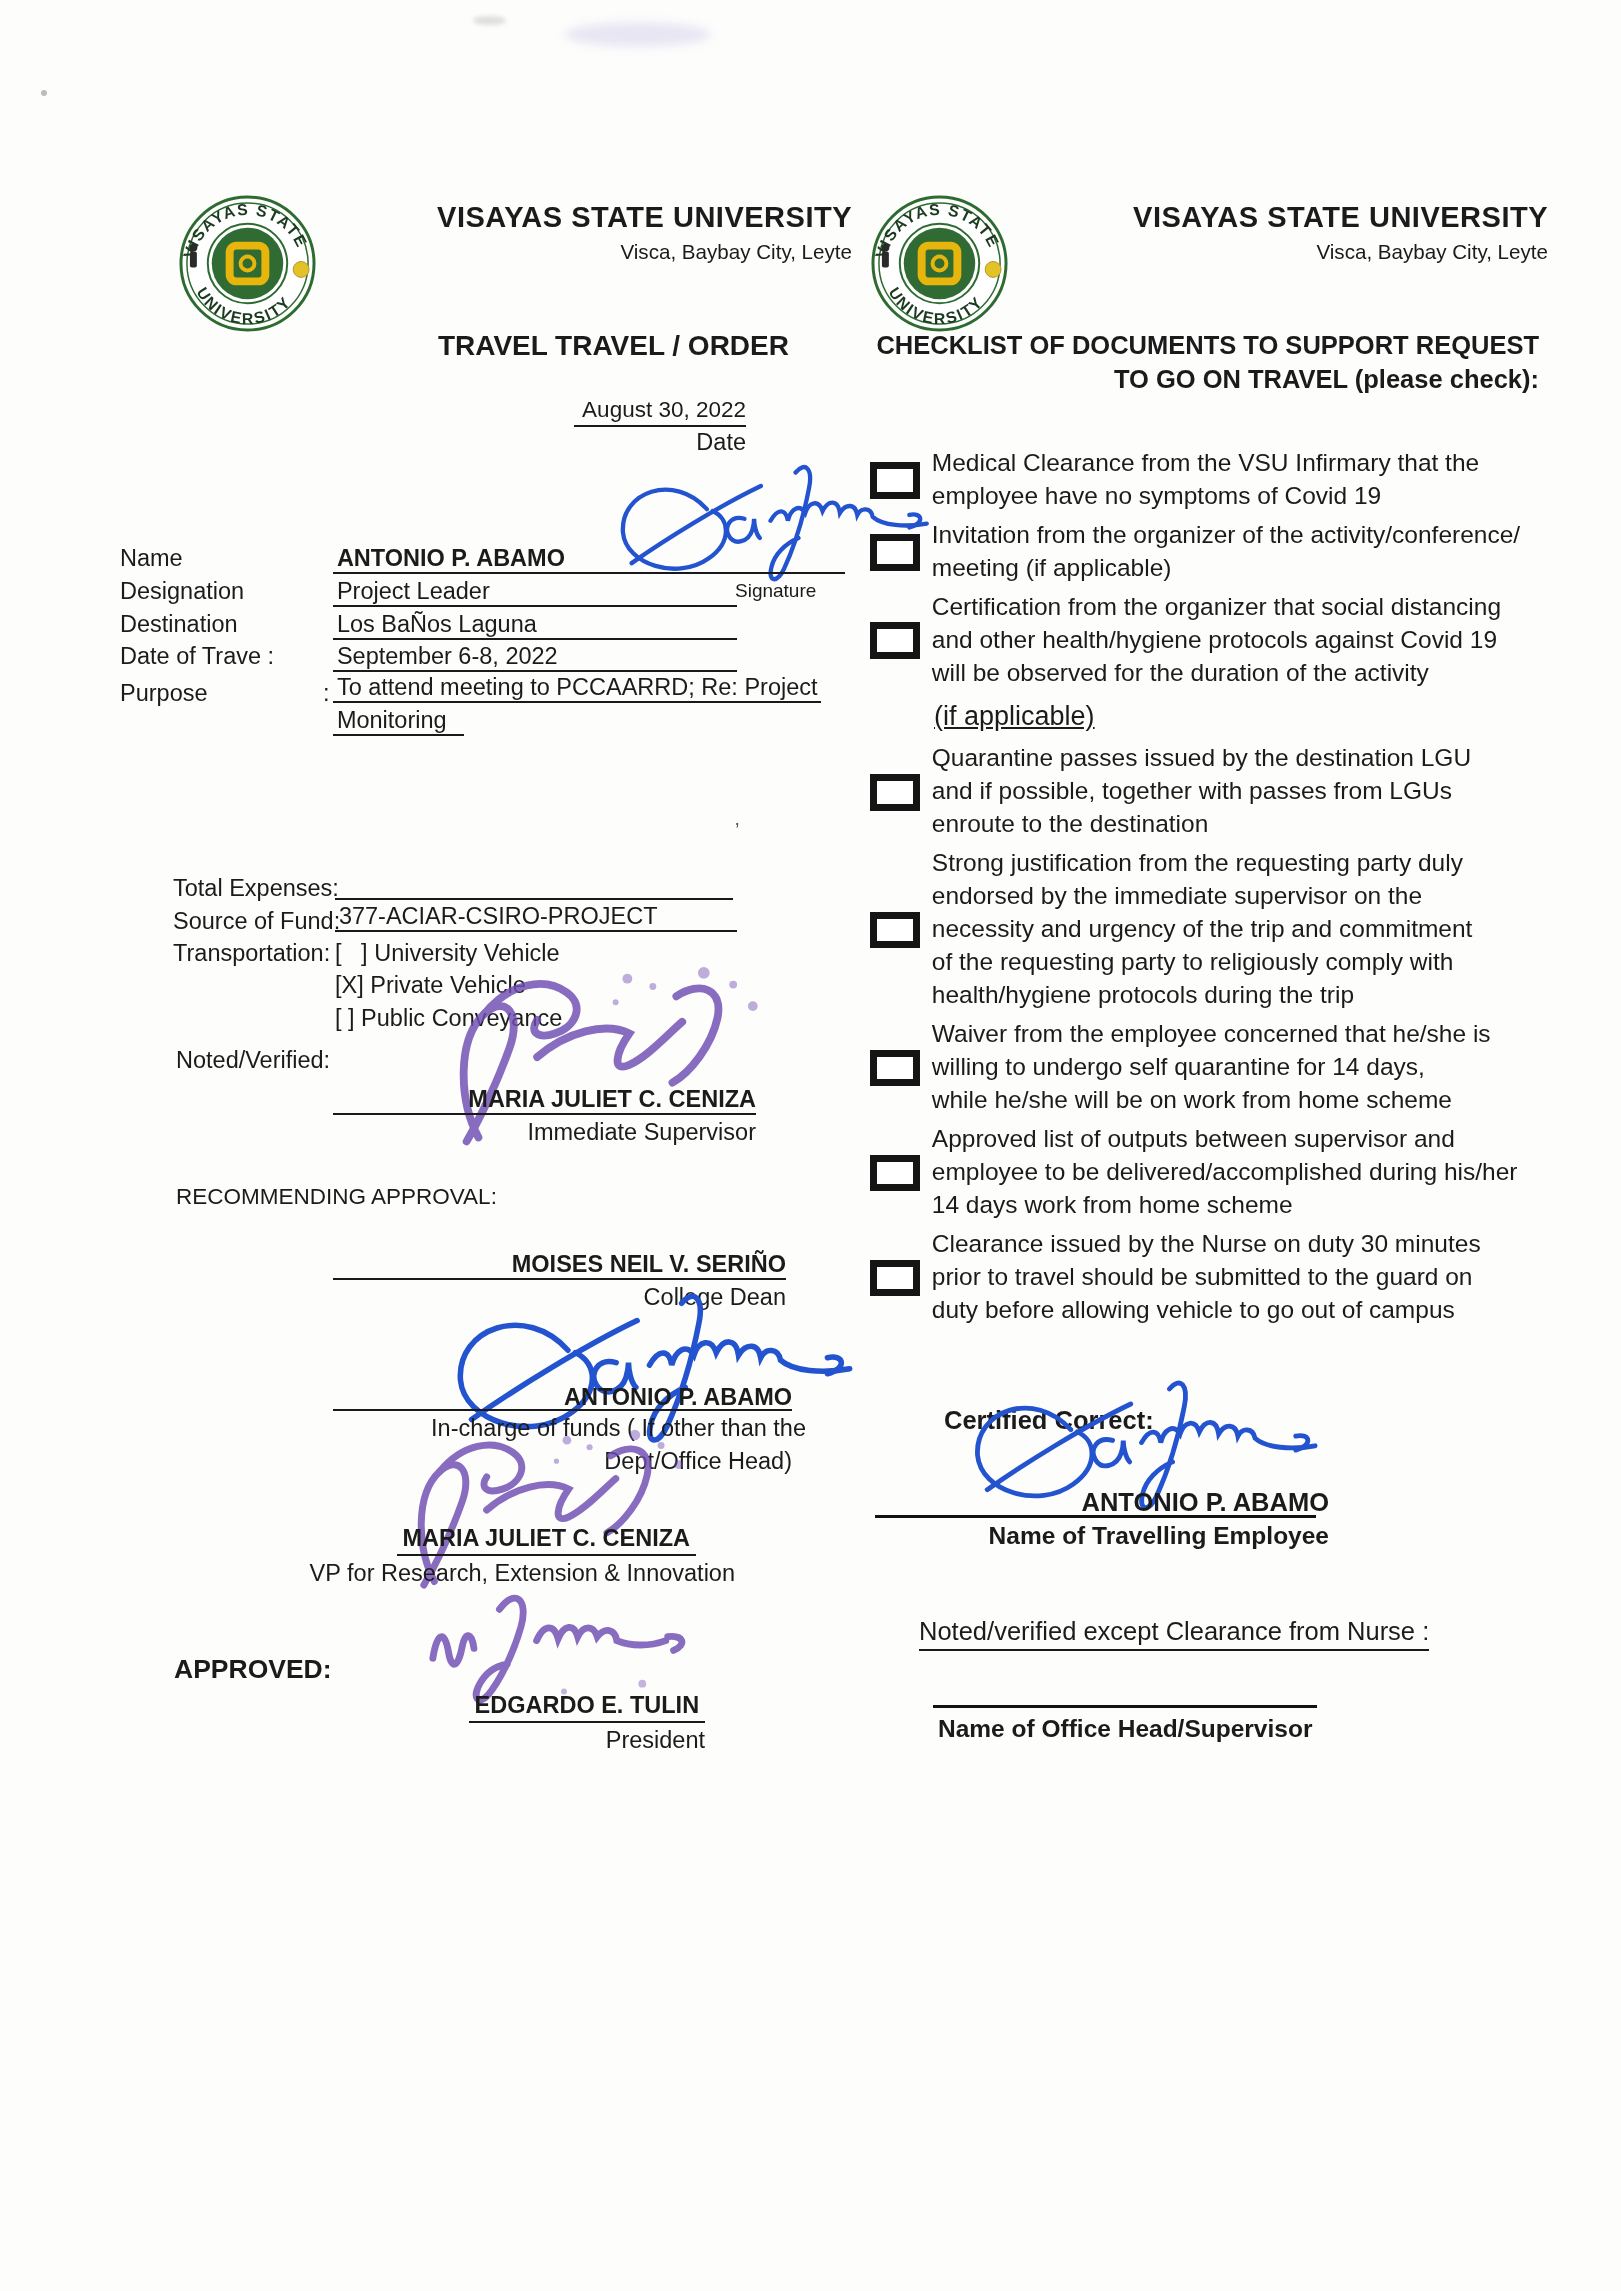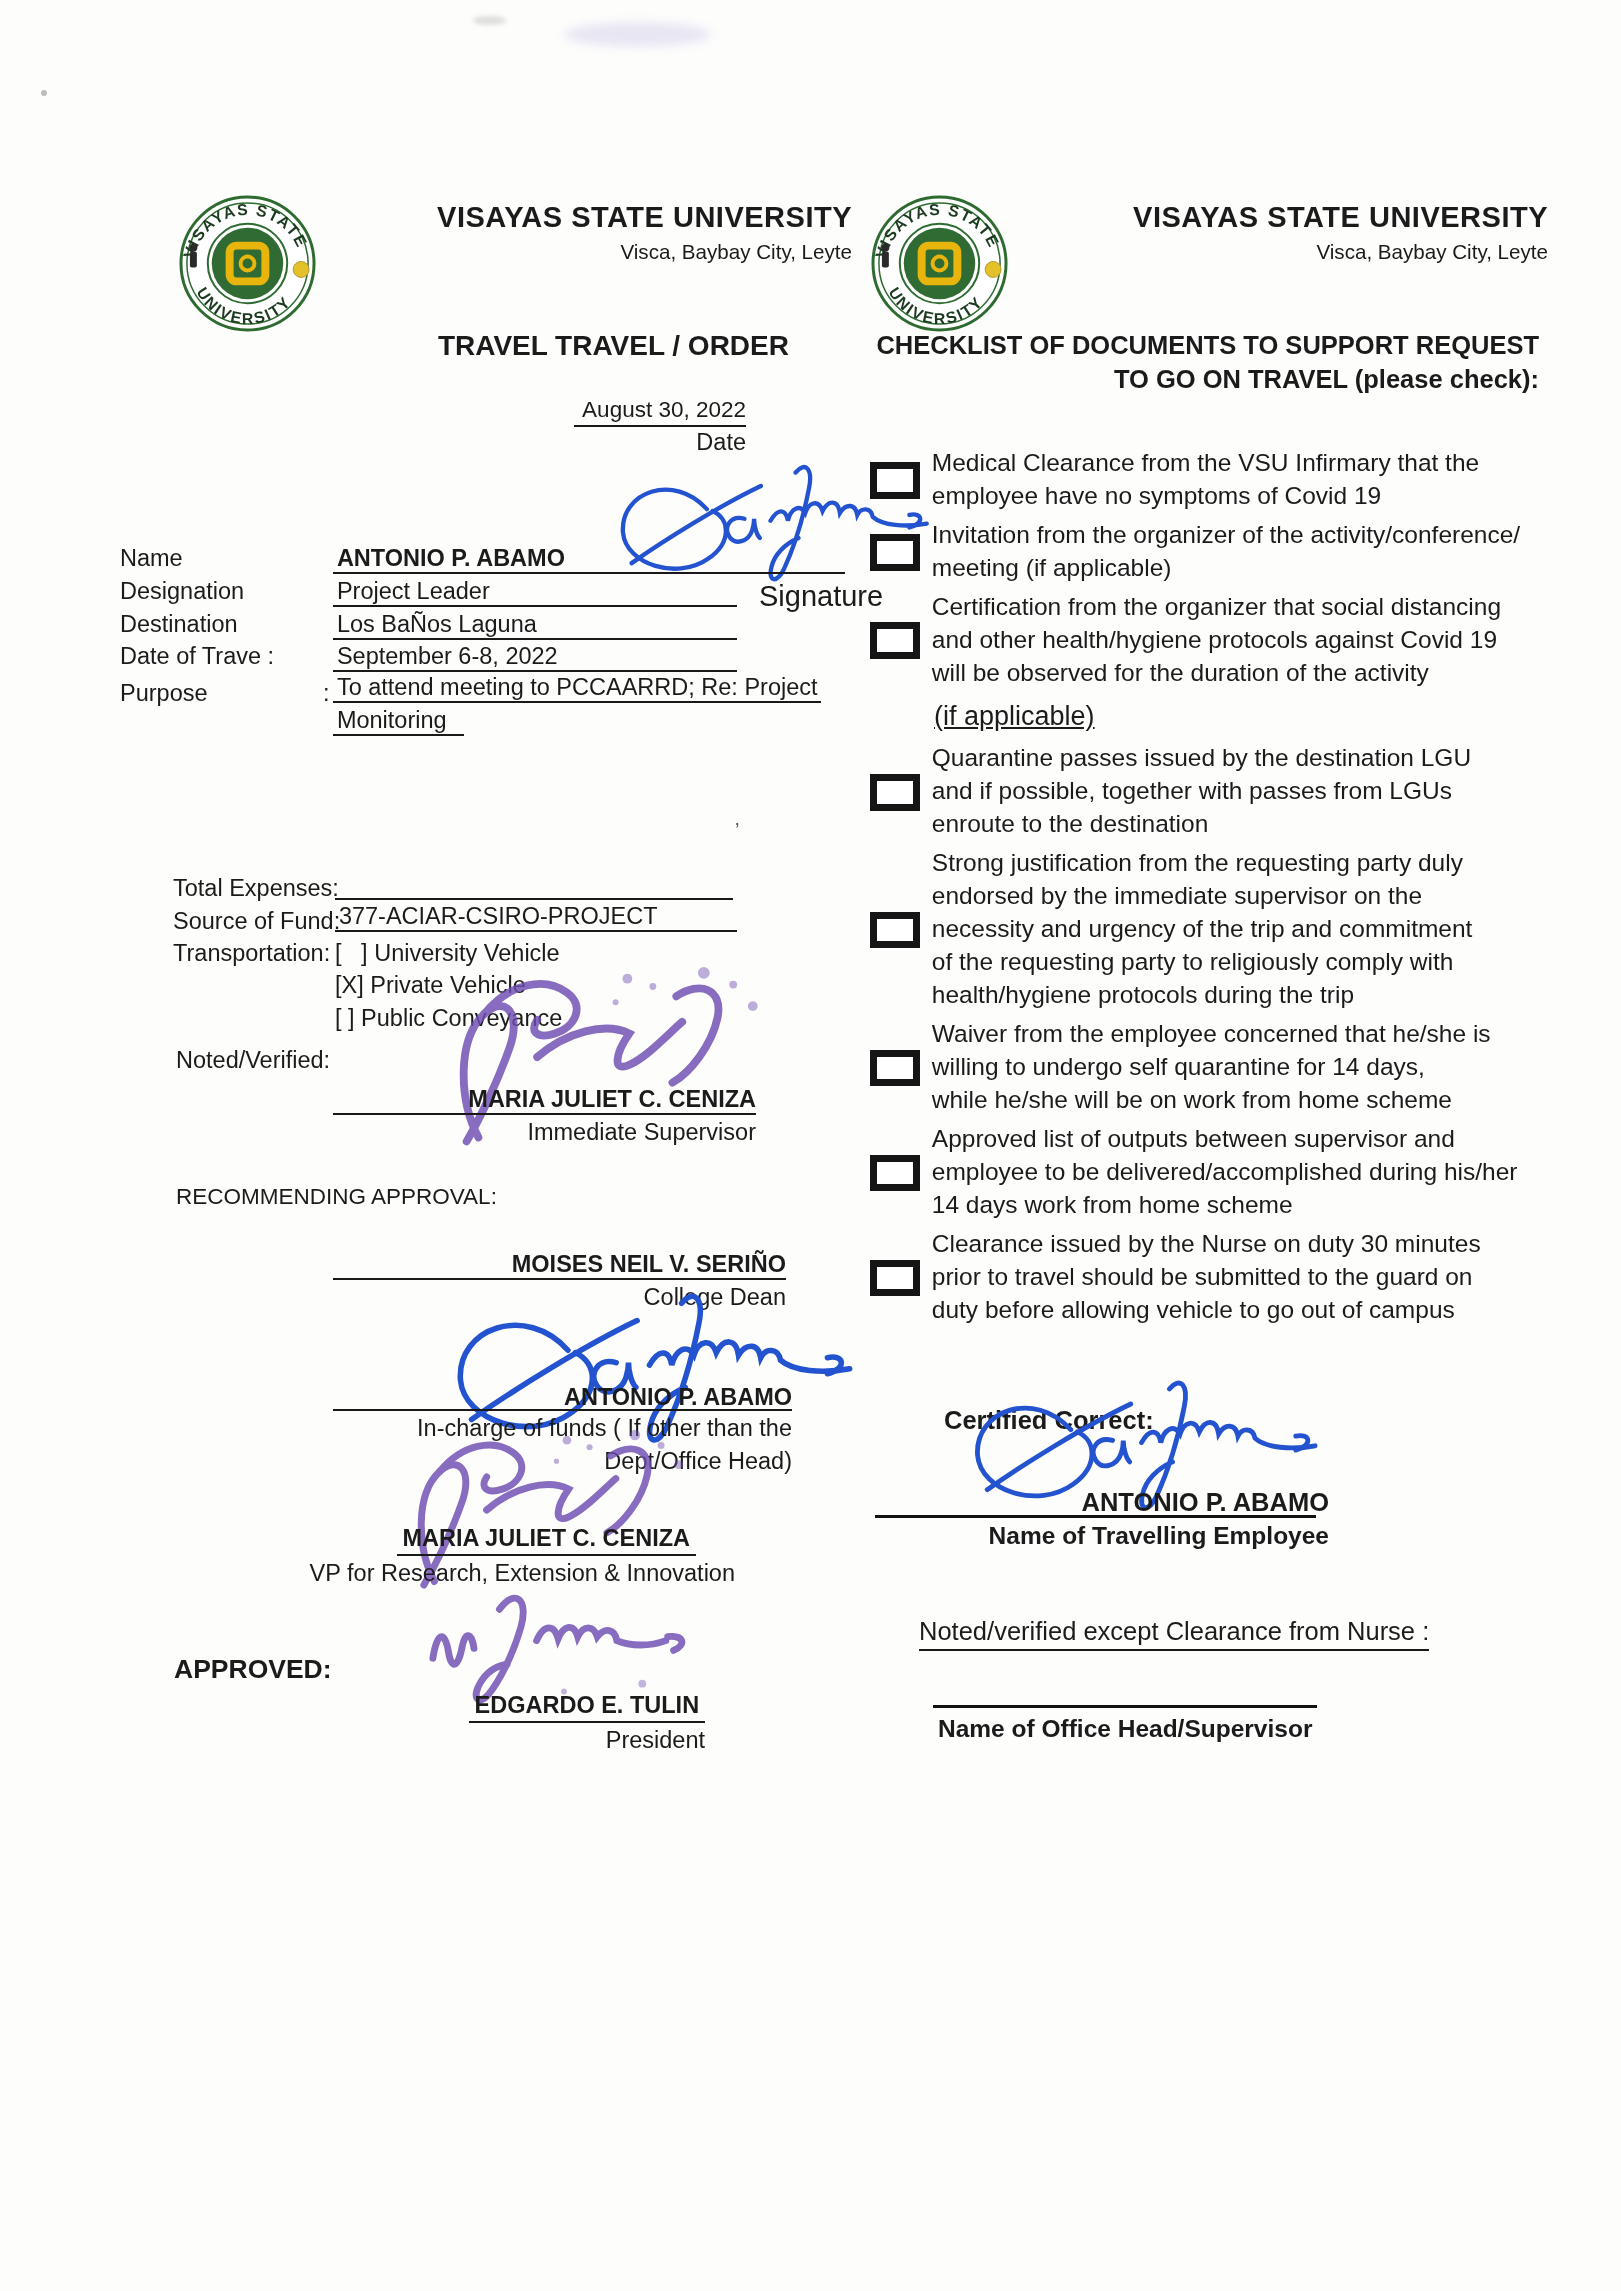--- a/index.html
+++ b/index.html
@@ -15,21 +15,21 @@
   .hline{position:absolute;border-top:2.9px solid #191919;}
   .thick{border-top:3.9px solid #121212;}
   .uline-span{border-bottom:2.9px solid #191919;padding:0 5.9px 2px 5.9px;display:inline-block;}
   .univ-name{font-size:29px;font-weight:bold;letter-spacing:0.5px;}
   .form-title{font-size:28px;font-weight:bold;}
   .chk-wrap{position:absolute;left:870px;top:446px;width:698px;}
   .chk-item{display:flex;align-items:center;margin-bottom:5.9px;}
   .chk-box{flex:0 0 auto;width:36px;height:22.5px;border:7.8px solid #151515;margin-top:2.9px;background:#fff;}
   .chk-text{margin-left:11.8px;font-size:24.5px;line-height:33px;white-space:pre;}
   .chk-note{margin:11.8px 0 9.8px 64px;font-size:27px;text-decoration:underline;}
-  .sig-caption{font-size:29px;margin-left:24px;}
+  .sig-caption{font-size:19px;}
   .artifact{position:absolute;border-radius:50%;}
 </style>
 </head>
 <body>
 
 <div class="page">
 
   <svg width="0" height="0" style="position:absolute">
     <defs>
       <g id="vsu-seal">
@@ -149,21 +149,21 @@
   <div class="abs ctr b" style="left:333px;top:1251px;width:453px;font-size:23.5px">MOISES NEIL V. SERIÑO</div>
   <div class="hline" style="left:333px;top:1278px;width:453px"></div>
   <div class="abs ctr lbl" style="left:333px;top:1284px;width:453px">College Dean</div>
 
   <svg class="abs" style="left:439px;top:1286px" width="421" height="173" viewBox="0 0 340 140">
       <use href="#blue-sig"></use>
     </svg>
 
   <div class="abs ctr b" style="left:333px;top:1384px;width:459px;font-size:23.5px">ANTONIO P. ABAMO</div>
   <div class="hline" style="left:333px;top:1409px;width:459px"></div>
-  <div class="abs ctr lbl" style="left:333px;top:1415px;width:459px">In-charge of  funds ( If other than the</div>
+  <div class="abs ctr lbl" style="left:347px;top:1415px;width:459px">In-charge of  funds ( If other than the</div>
   <div class="abs ctr lbl" style="left:333px;top:1448px;width:459px">Dept/Office Head)</div>
 
   <svg class="abs" style="left:382px;top:1423px" width="314" height="181" viewBox="0 0 360 200">
       <use href="#purple-stamp-a"></use>
     </svg>
 
   <div class="abs ctr" style="left:235px;top:1525px;width:461px">
     <span class="uline-span b" style="font-size:23.5px">MARIA JULIET C. CENIZA</span>
   </div>
   <div class="abs ctr lbl" style="left:235px;top:1560px;width:500px">VP for Research, Extension &amp; Innovation</div>

